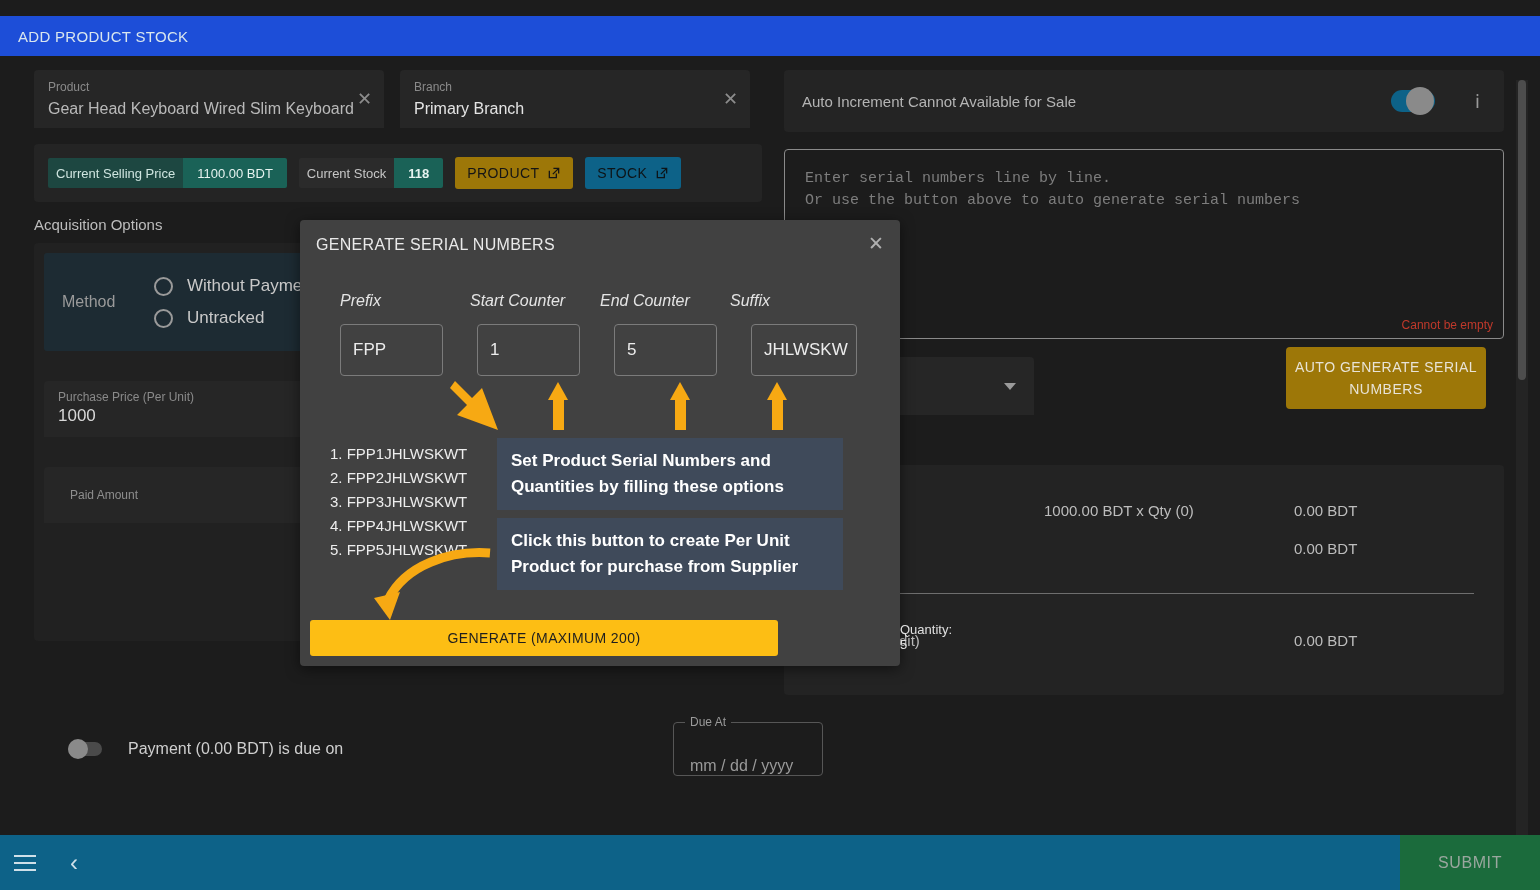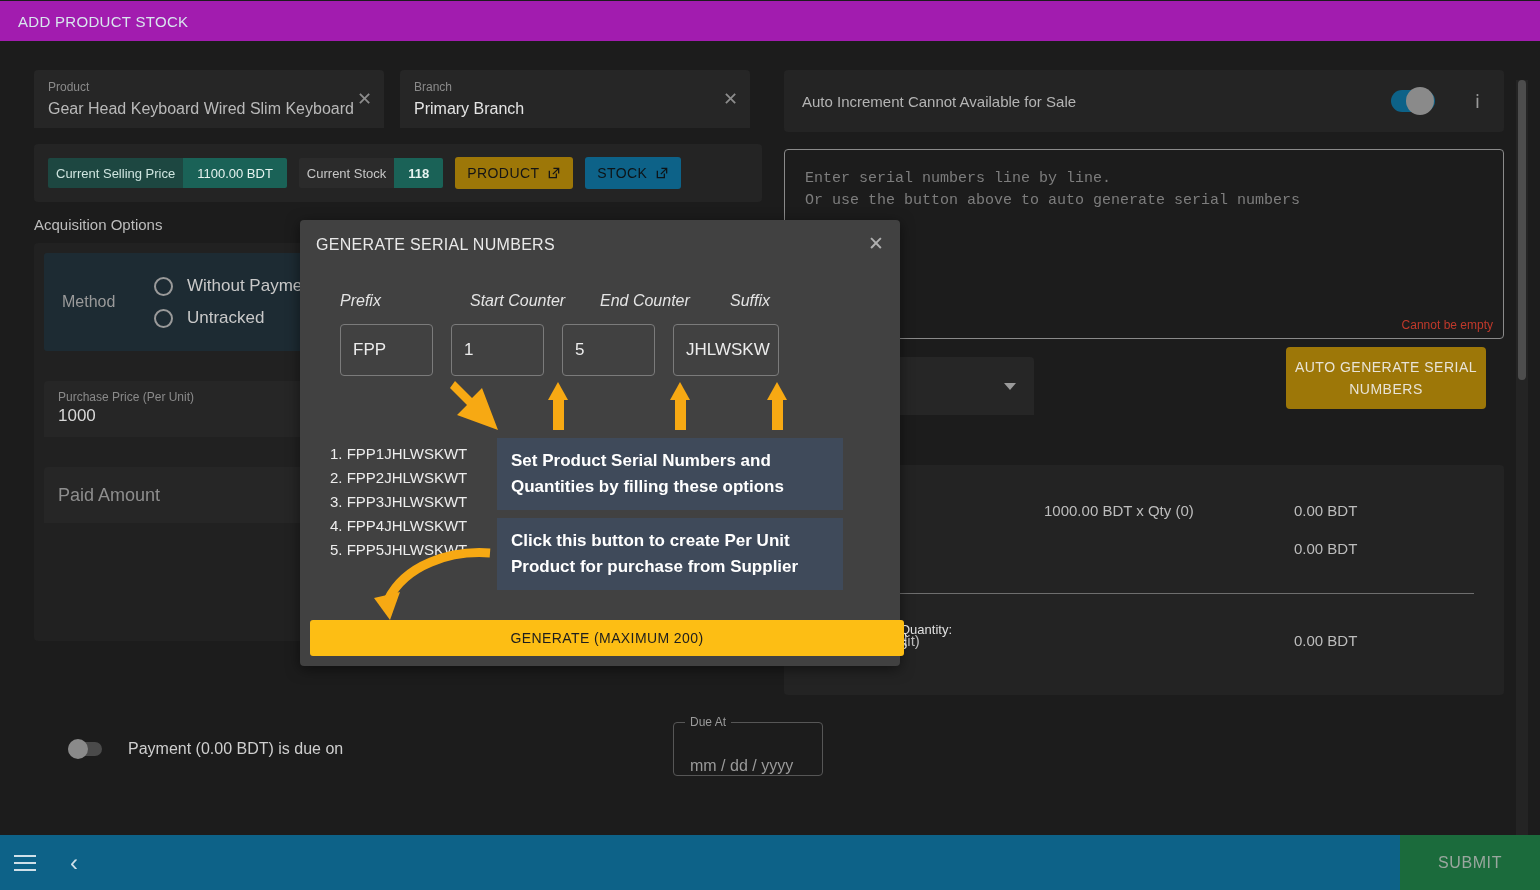--- a/index.html
+++ b/index.html
@@ -6,22 +6,22 @@
   html, body {
     width: 1540px; height: 890px;
     background: #1c1c1c;
     font-family: "Liberation Sans", sans-serif;
     overflow: hidden;
   }
   #app { position: relative; width: 1540px; height: 890px; background: #1c1c1c; }
 
   
   .topbar {
-    position: absolute; left: 0; top: 1px; width: 1540px; height: 40px;
-    background: #a21caf; display: flex; align-items: center;
+    position: absolute; left: 0; top: 16px; width: 1540px; height: 40px;
+    background: #1d4ed8; display: flex; align-items: center;
   }
   .topbar .title {
     color: #d9e6ee; font-size: 15px; letter-spacing: .3px; margin-left: 18px;
   }
 
   
   .content { position: absolute; left: 0; top: 40px; width: 1528px; height: 795px; }
 
   
   .left-col { position: absolute; left: 34px; top: 30px; width: 728px; }
@@ -78,21 +78,21 @@
   }
   .radio-row .txt { color: #c9c9c9; font-size: 17px; }
 
   .inp-card {
     background: #262626; border-radius: 4px 4px 0 0; height: 56px; padding: 9px 14px 0 14px;
     margin-top: 30px;
   }
   .inp-card .lbl { font-size: 12px; color: #8a8a8a; }
   .inp-card .val { font-size: 17px; color: #d8d8d8; margin-top: 2px; }
   .inp-card.ph { display: flex; align-items: center; padding-top: 0; }
-  .inp-card.ph .val { font-size: 18px; color: #8e8e8e; margin: 0; }
+  .inp-card.ph .val { font-size: 12px; color: #8e8e8e; margin: 12px; }
 
   
   .due-row { position: absolute; left: 34px; top: 648px; width: 728px; height: 62px;
              display: flex; align-items: center; }
   .toggle-off {
     width: 34px; height: 14px; border-radius: 7px; background: #4a4a4a; position: relative;
     cursor: pointer;
   }
   .toggle-off::after {
     content: ''; position: absolute; left: 0; top: -3px; width: 20px; height: 20px;
@@ -201,40 +201,40 @@
   .modal-head { height: 50px; display: flex; align-items: center; padding: 0 16px; }
   .modal-head .mt { color: #e9e9e9; font-size: 16px; letter-spacing: .3px; }
   .modal-close {
     position: absolute; right: 12px; top: 10px; color: #b0b0b0; font-size: 19px;
     cursor: pointer; line-height: 1; padding: 4px;
   }
   .gen-labels { display: flex; padding: 0 40px; margin-top: 22px; color: #e4e4e4; font-size: 16px; }
   .gen-labels div { width: 135px; font-style: italic; }
   .gen-inputs { display: flex; padding: 0 40px; margin-top: 14px; gap: 0; }
   .gen-in {
-    width: 93px; height: 52px; border: 1px solid #7b7b7b; border-radius: 4px;
-    margin-right: 18px; display: flex; align-items: center; padding-left: 12px;
+    width: 103px; height: 52px; border: 1px solid #7b7b7b; border-radius: 4px;
+    margin-right: 34px; display: flex; align-items: center; padding-left: 12px;
     color: #ececec; font-size: 17px; background: transparent;
   }
   .gen-in:last-child { margin-right: 0; width: 106px; }
   .qty-lbl { position: absolute; left: 600px; top: 402px; color: #e0e0e0; font-size: 13px; }
 
   .serial-list {
     position: absolute; left: 30px; top: 222px; color: #ededed; font-size: 15px; line-height: 24px;
   }
 
   .callout {
     position: absolute; background: #3f4a5a; color: #ffffff; font-weight: bold;
     font-size: 17px; line-height: 26px; padding: 10px 14px;
   }
   .callout-1 { left: 197px; top: 218px; width: 346px; }
   .callout-2 { left: 197px; top: 298px; width: 346px; }
 
   .btn-generate {
-    position: absolute; left: 10px; bottom: 10px; width: 594px; height: 36px;
+    position: absolute; left: 10px; bottom: 10px; width: 468px; height: 36px;
     background: #fdbe14; color: #1e1e1e; border: none; border-radius: 3px;
     font-size: 14px; letter-spacing: .4px; cursor: pointer;
     font-family: "Liberation Sans", sans-serif;
   }
 
   .arrows { position: absolute; left: 0; top: 0; width: 600px; height: 446px;
             pointer-events: none; }
 </style>
 </head>
 <body>

